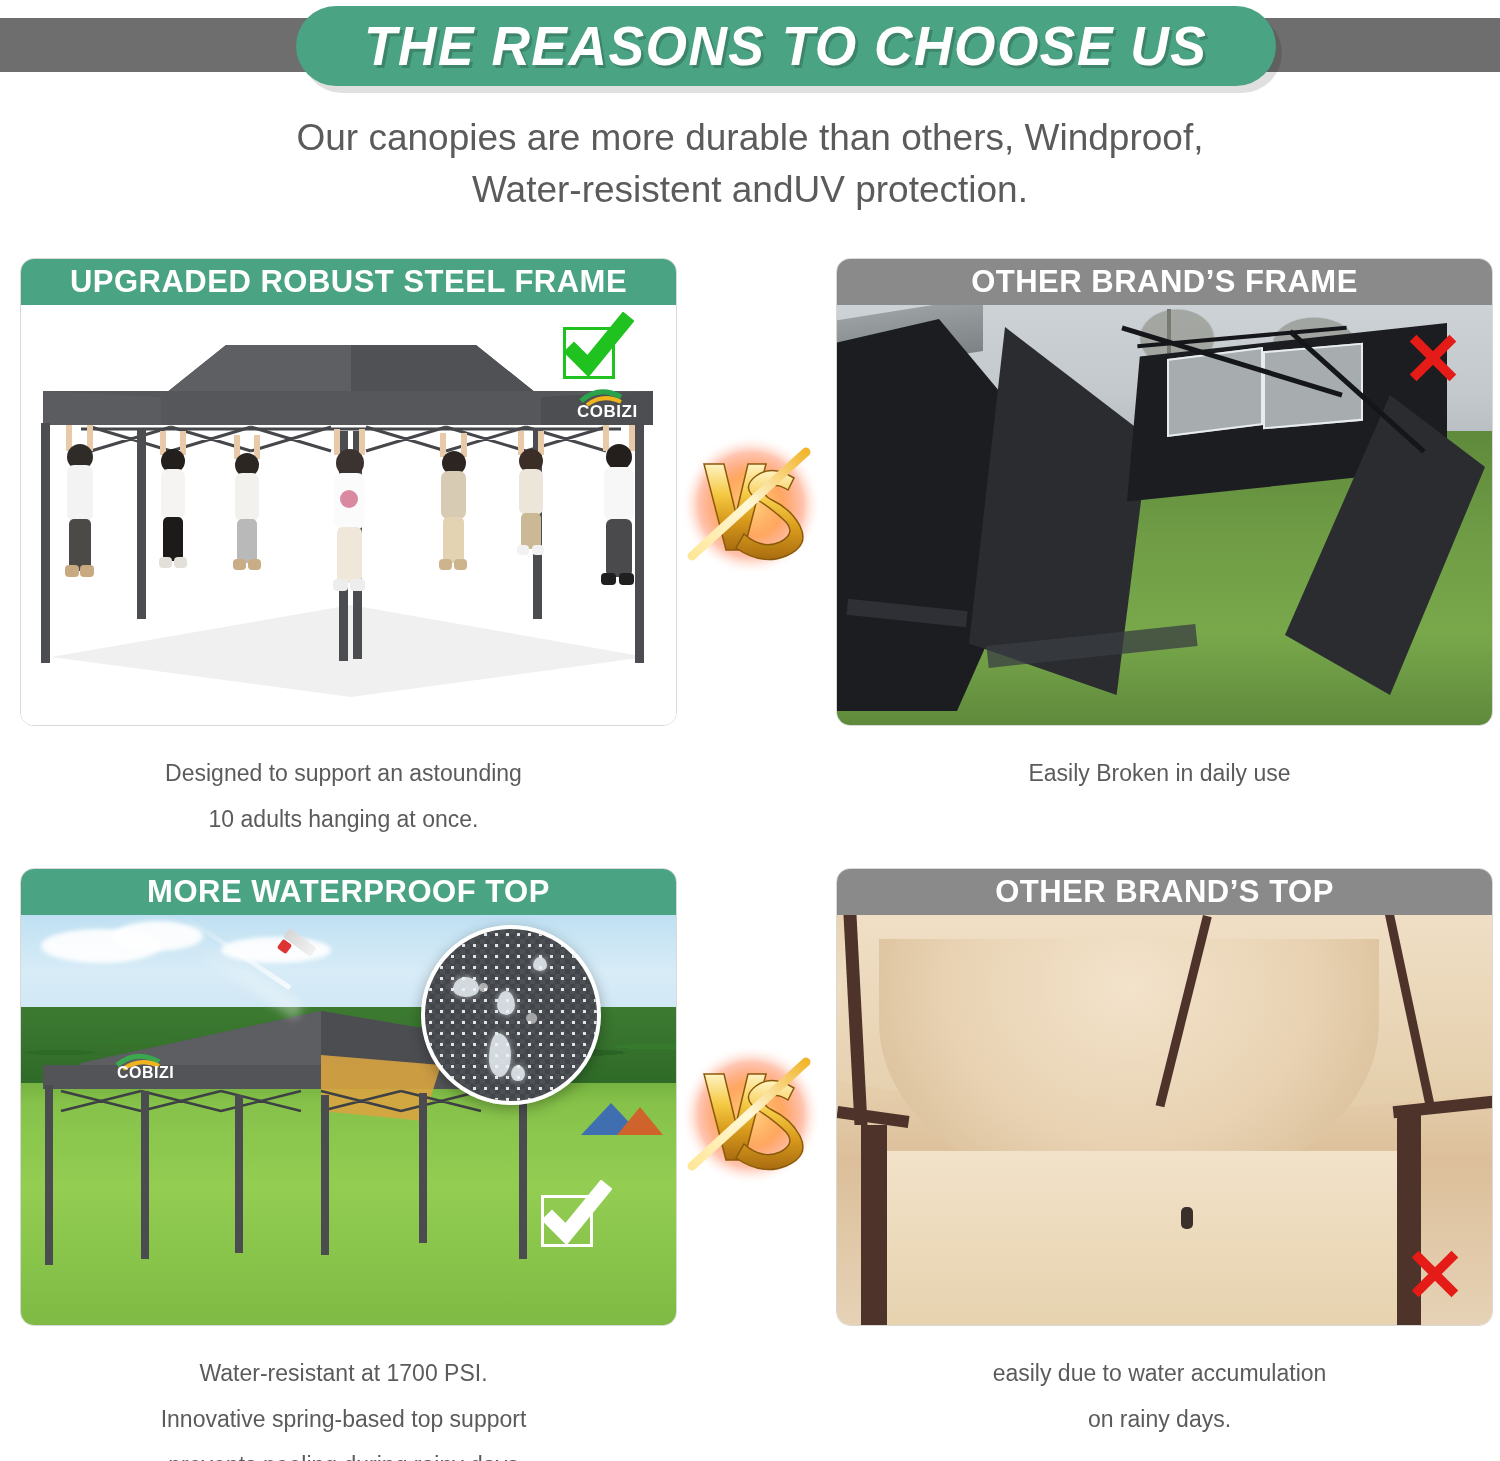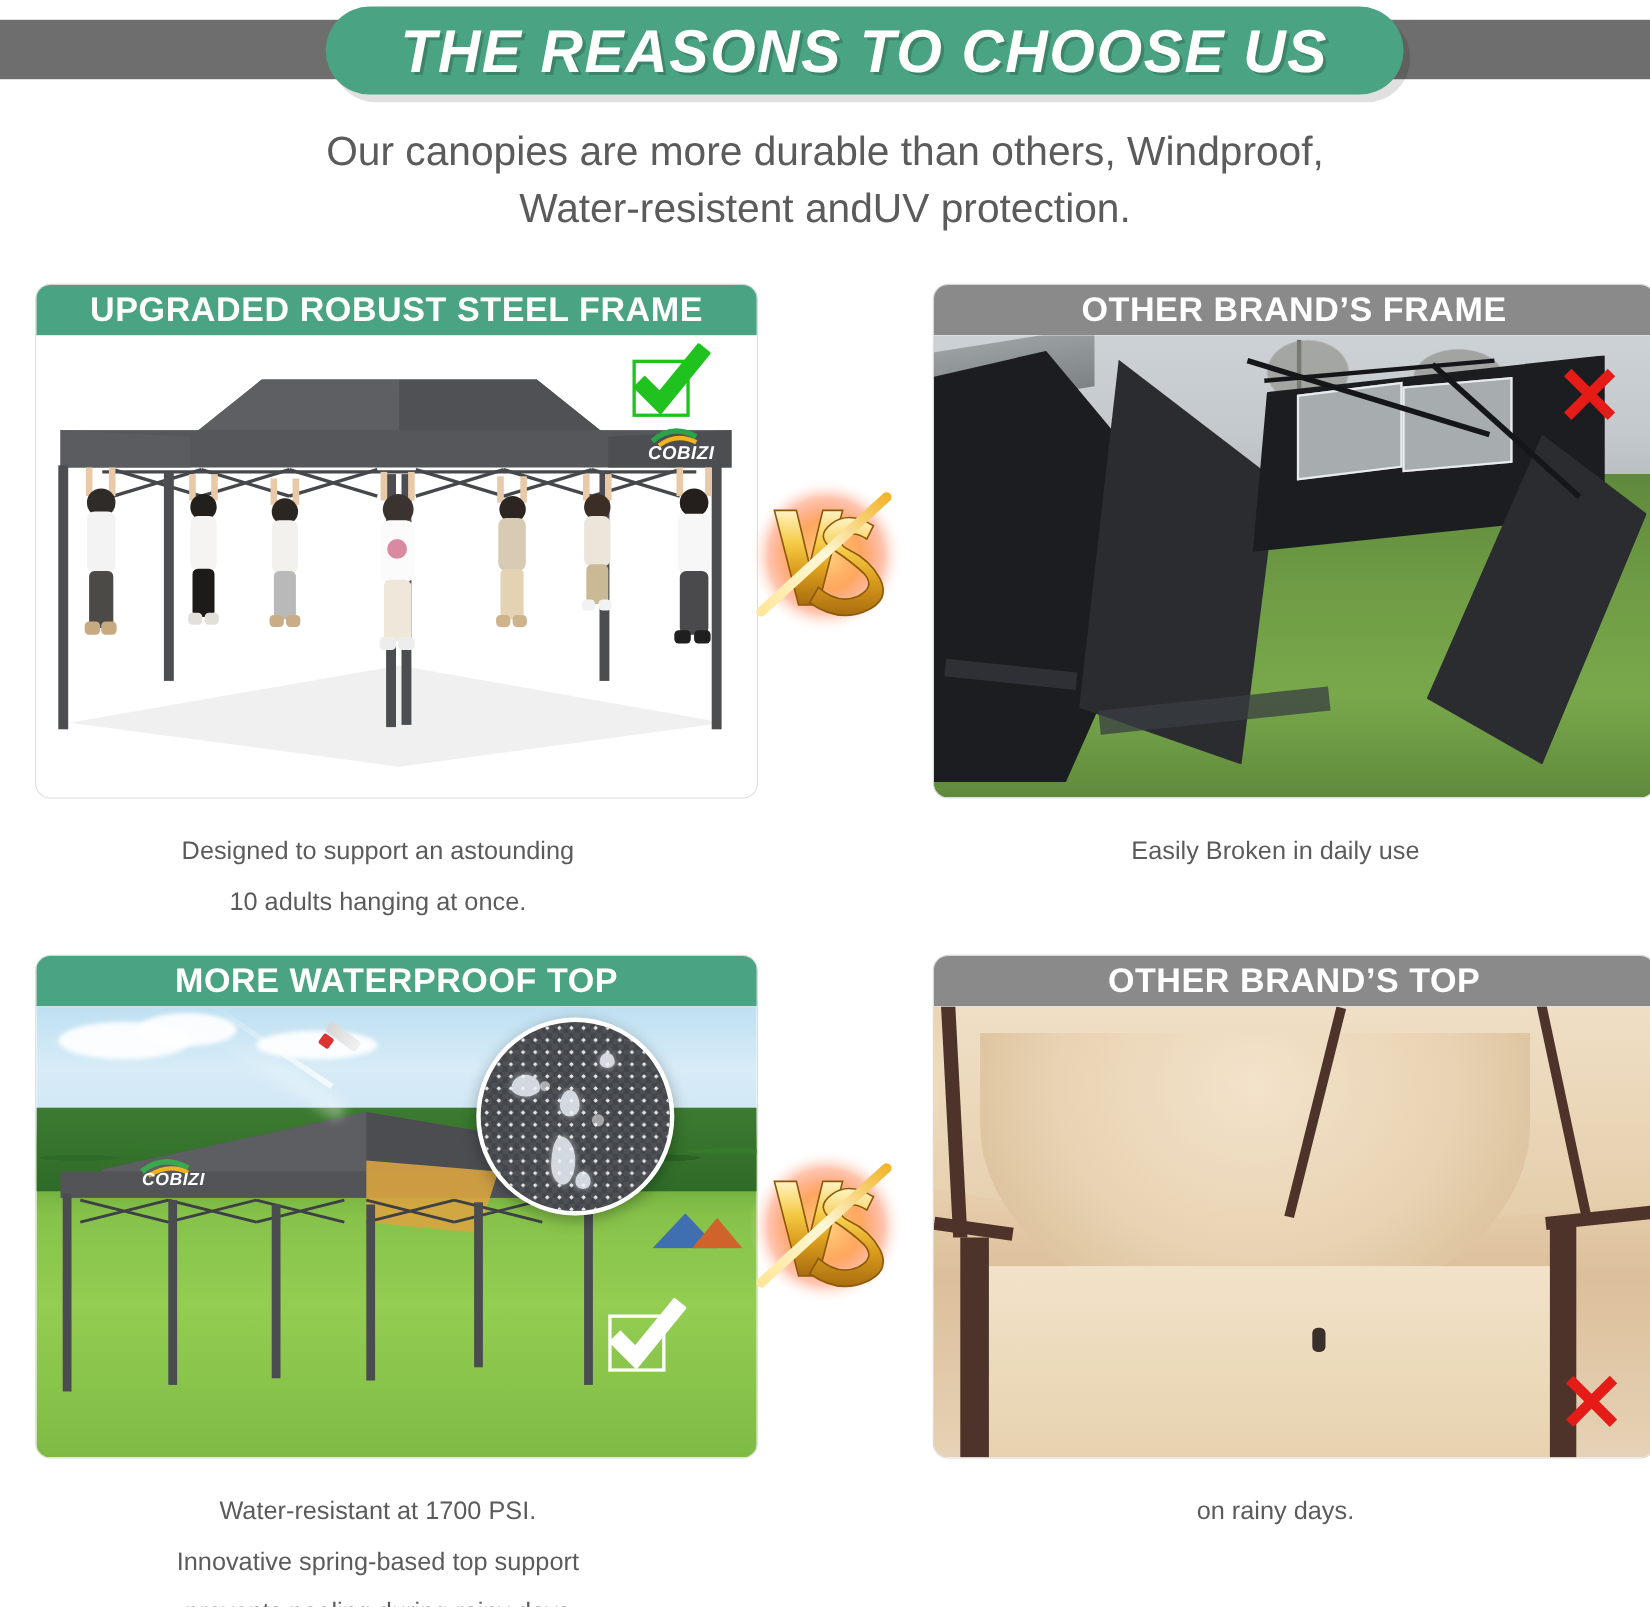--- a/index.html
+++ b/index.html
@@ -41,21 +41,21 @@
     color:#5b5b5b;
     font-size:37px;line-height:52px;
     padding:0 120px;box-sizing:border-box;
   }
 
   
   .grid{position:absolute;left:0;top:248px;width:1500px;height:1213px;}
 
   .panel{position:absolute;box-sizing:border-box;}
   .panel-card{
-    position:absolute;left:16px;top:0;width:100%;
+    position:absolute;left:4px;top:0;width:100%;
     border-radius:14px;overflow:hidden;
     border:1px solid #d8d8d8;
     background:#ffffff;
   }
   .panel-head{
     height:46px;width:100%;
     display:flex;align-items:center;justify-content:center;
     color:#ffffff;font-size:31px;font-weight:bold;letter-spacing:0.5px;
     white-space:nowrap;
   }
@@ -165,21 +165,21 @@
     position:absolute;left:0;top:0;width:100%;height:100%;
     background-image:radial-gradient(circle, rgba(255,255,255,0.85) 1.6px, transparent 1.9px);
     background-size:11px 11px;
   }
   .droplet{position:absolute;background:rgba(235,242,248,0.85);border-radius:50% 50% 50% 50%/60% 60% 40% 40%;box-shadow:0 0 6px rgba(255,255,255,0.5);}
 
   .spray-nozzle{position:absolute;background:linear-gradient(90deg,#d6d6d6,#f2f2f2);border-radius:3px;}
   .spray-beam{position:absolute;background:linear-gradient(90deg,rgba(255,255,255,0.0),rgba(255,255,255,0.85));}
 
   .logo-badge{
-    position:absolute;color:#ffffff;font-weight:bold;font-style:italic;
+    position:absolute;color:#ffffff;font-weight:bold;
     letter-spacing:0.5px;line-height:1;white-space:nowrap;text-align:center;
   }
 </style>
 </head>
 <body>
 
 <div class="banner-wrap">
   <div class="banner-bar"></div>
   <div class="banner-pill">
     <span class="banner-text">THE REASONS TO CHOOSE US</span>
@@ -462,20 +462,21 @@
           <div class="beige-pole" style="left:24px;top:210px;width:26px;height:200px;"></div>
           <div class="beige-pole" style="left:560px;top:200px;width:24px;height:210px;"></div>
 
           <div style="position:absolute;left:344px;top:292px;width:12px;height:22px;background:#39302b;border-radius:5px;"></div>
         </div>
 
         <div class="xmark" style="right:26px;bottom:12px;">✕</div>
       </div>
     </div>
     <div class="caption" style="top:482px;">
+      <div>easily due to water accumulation</div>
       <div>on rainy days.</div>
     </div>
   </div>
 
   <div class="vs-badge" style="left:676px;top:182px;">
     <svg viewBox="0 0 150 150" width="150" height="150">
       <defs>
         <radialGradient id="glowA" cx="50%" cy="50%" r="50%">
           <stop offset="0%" stop-color="#ffd27a" stop-opacity="0.95"></stop>
           <stop offset="45%" stop-color="#ff8a2b" stop-opacity="0.75"></stop>

